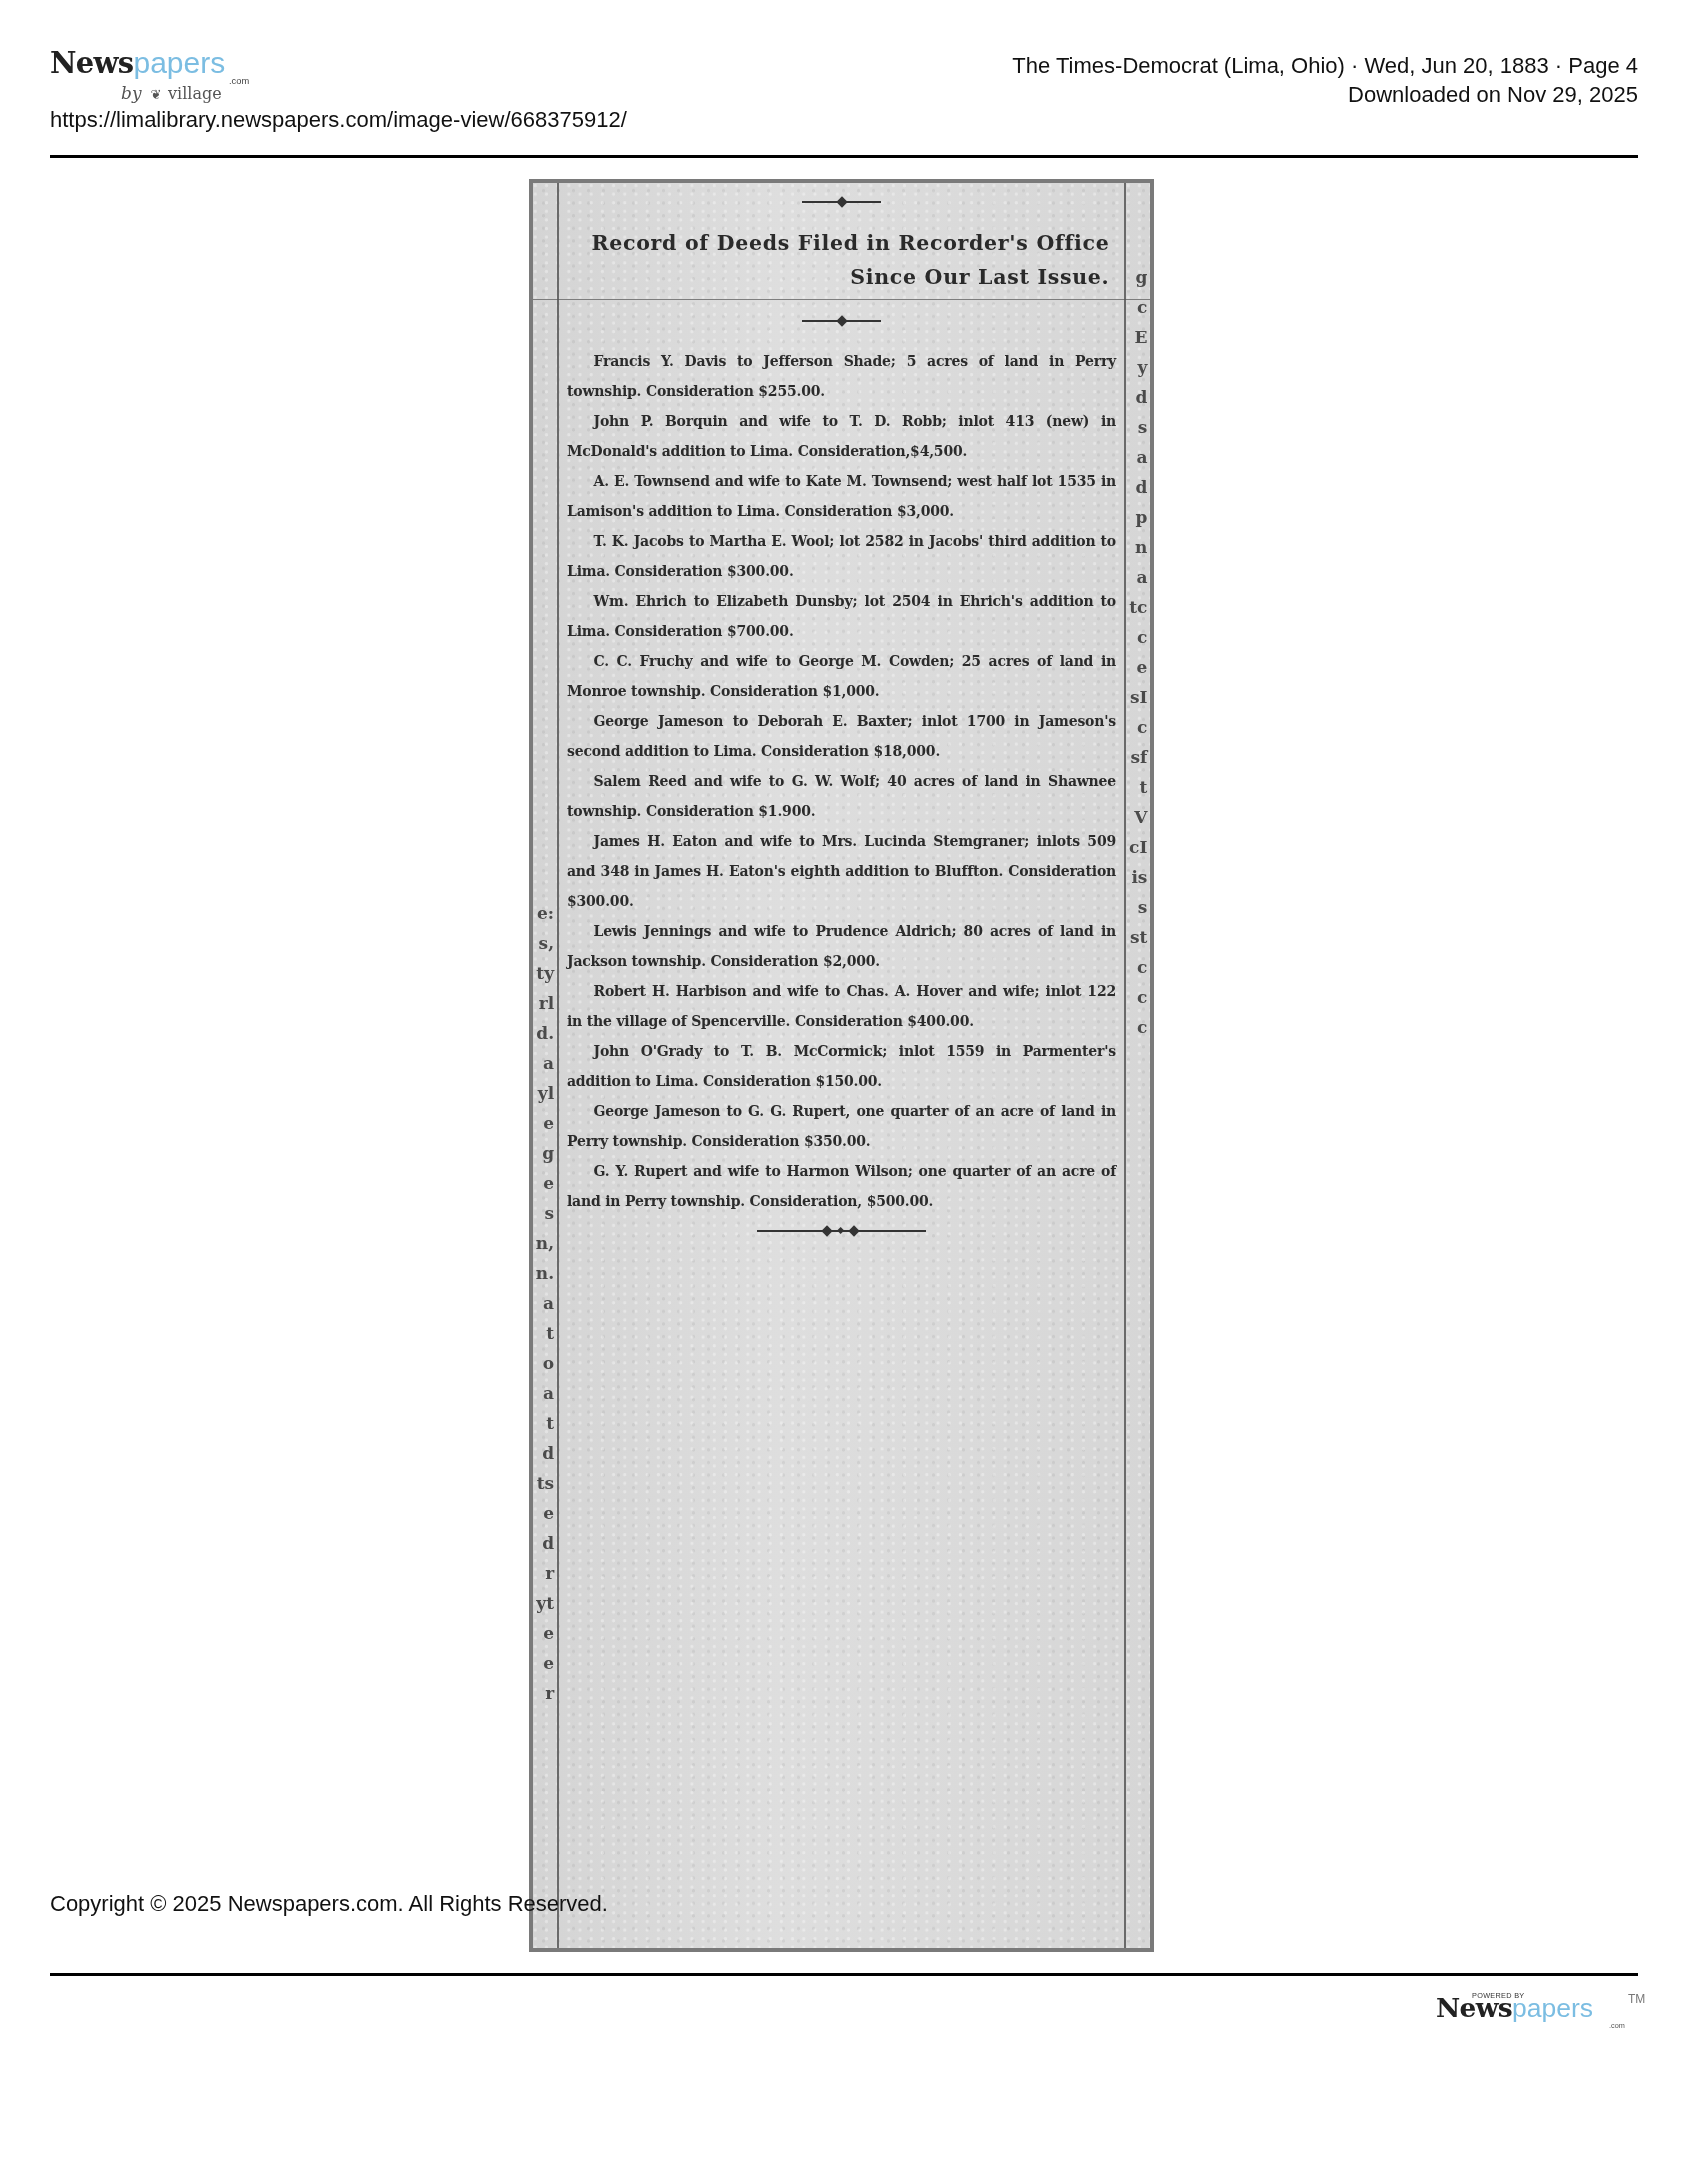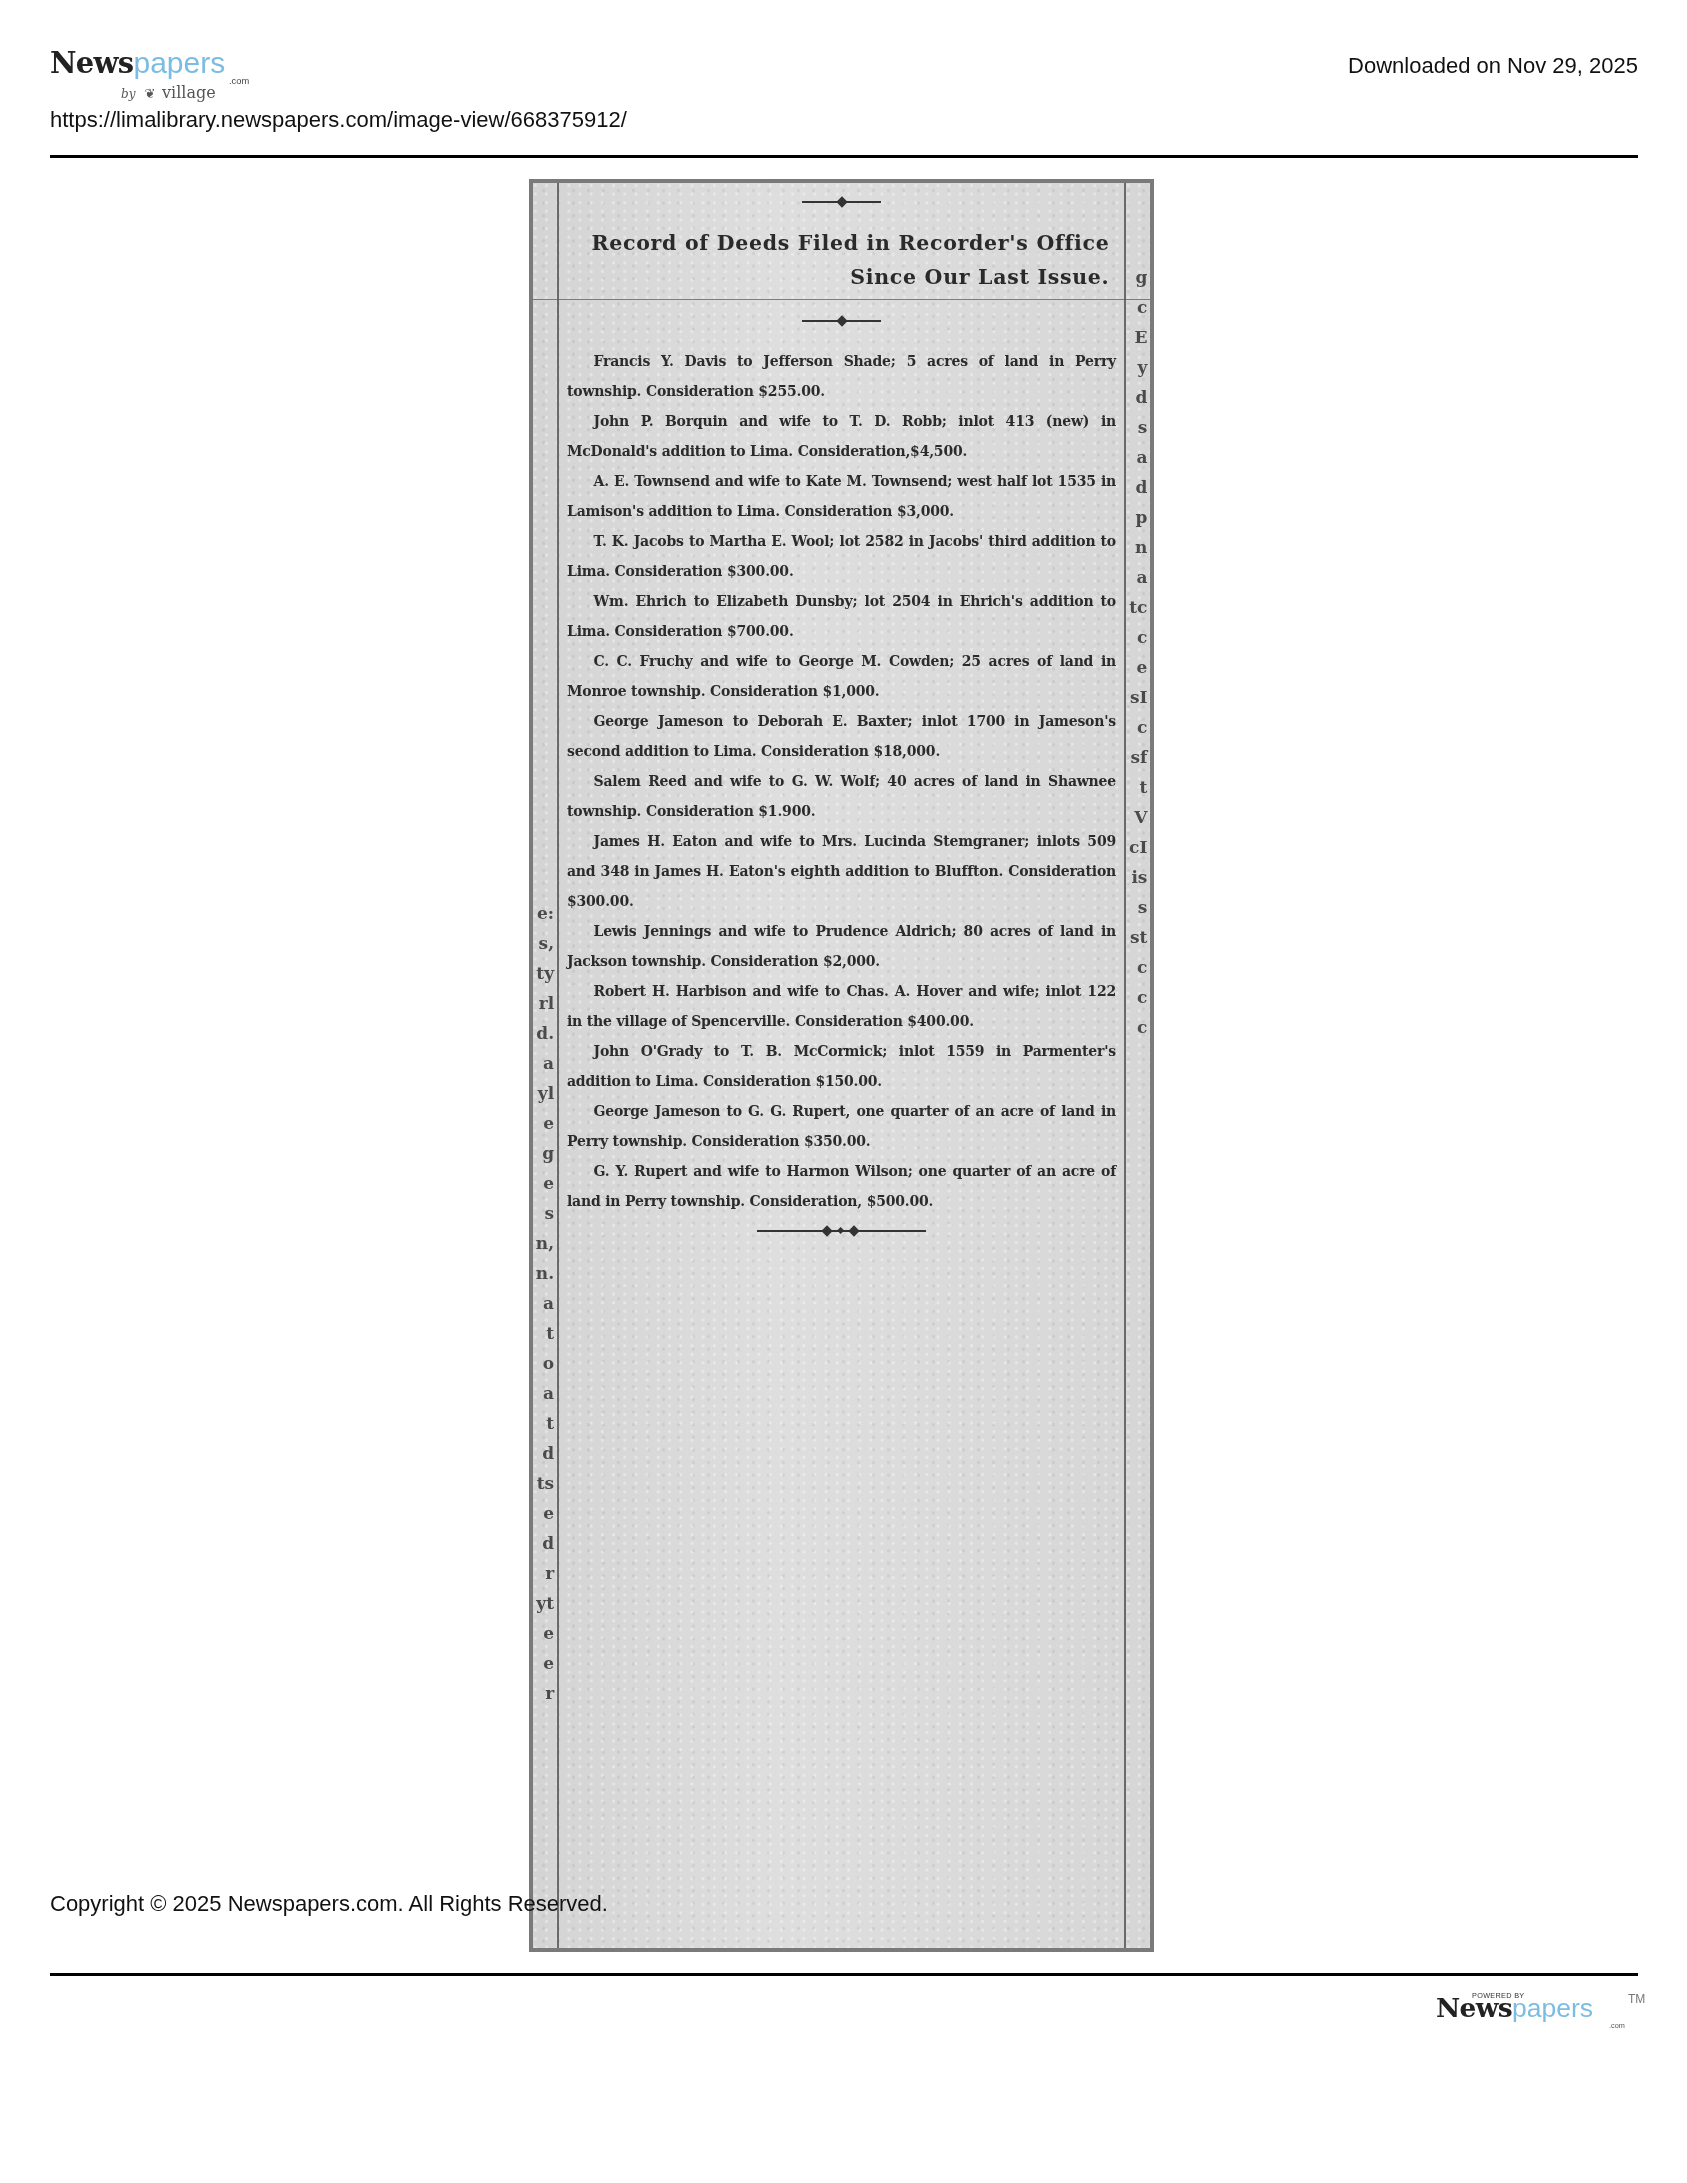--- a/index.html
+++ b/index.html
@@ -60,21 +60,21 @@
     position: absolute;
     left: 71px;
     top: 37px;
     font-family: "DejaVu Serif", serif;
     font-size: 16px;
     color: #555;
     white-space: nowrap;
   }
   .logo .by-ancestry .by {
     font-style: italic;
-    font-size: 12px;
+    font-size: 17px;
     margin-right: 4px;
   }
   .logo .by-ancestry .leaf {
     font-size: 13.2px;
     margin-right: 1.3px;
   }
   .url {
     position: absolute;
     left: 0;
     top: 61px;
@@ -274,20 +274,21 @@
     <div class="by-ancestry">
       <span class="by">by</span>
       <span class="leaf">❦</span>
       <span>village</span>
     </div>
   </div>
 
   <div class="url">https://limalibrary.newspapers.com/image-view/668375912/</div>
 
   <div class="meta">
+    <div>The Times-Democrat (Lima, Ohio) · Wed, Jun 20, 1883 · Page 4</div>
     <div>Downloaded on Nov 29, 2025</div>
   </div>
 </div>
 
 <div class="rule top"></div>
 
 <div class="clipping">
   <div class="col-line left"></div>
   <div class="col-line right"></div>
 

